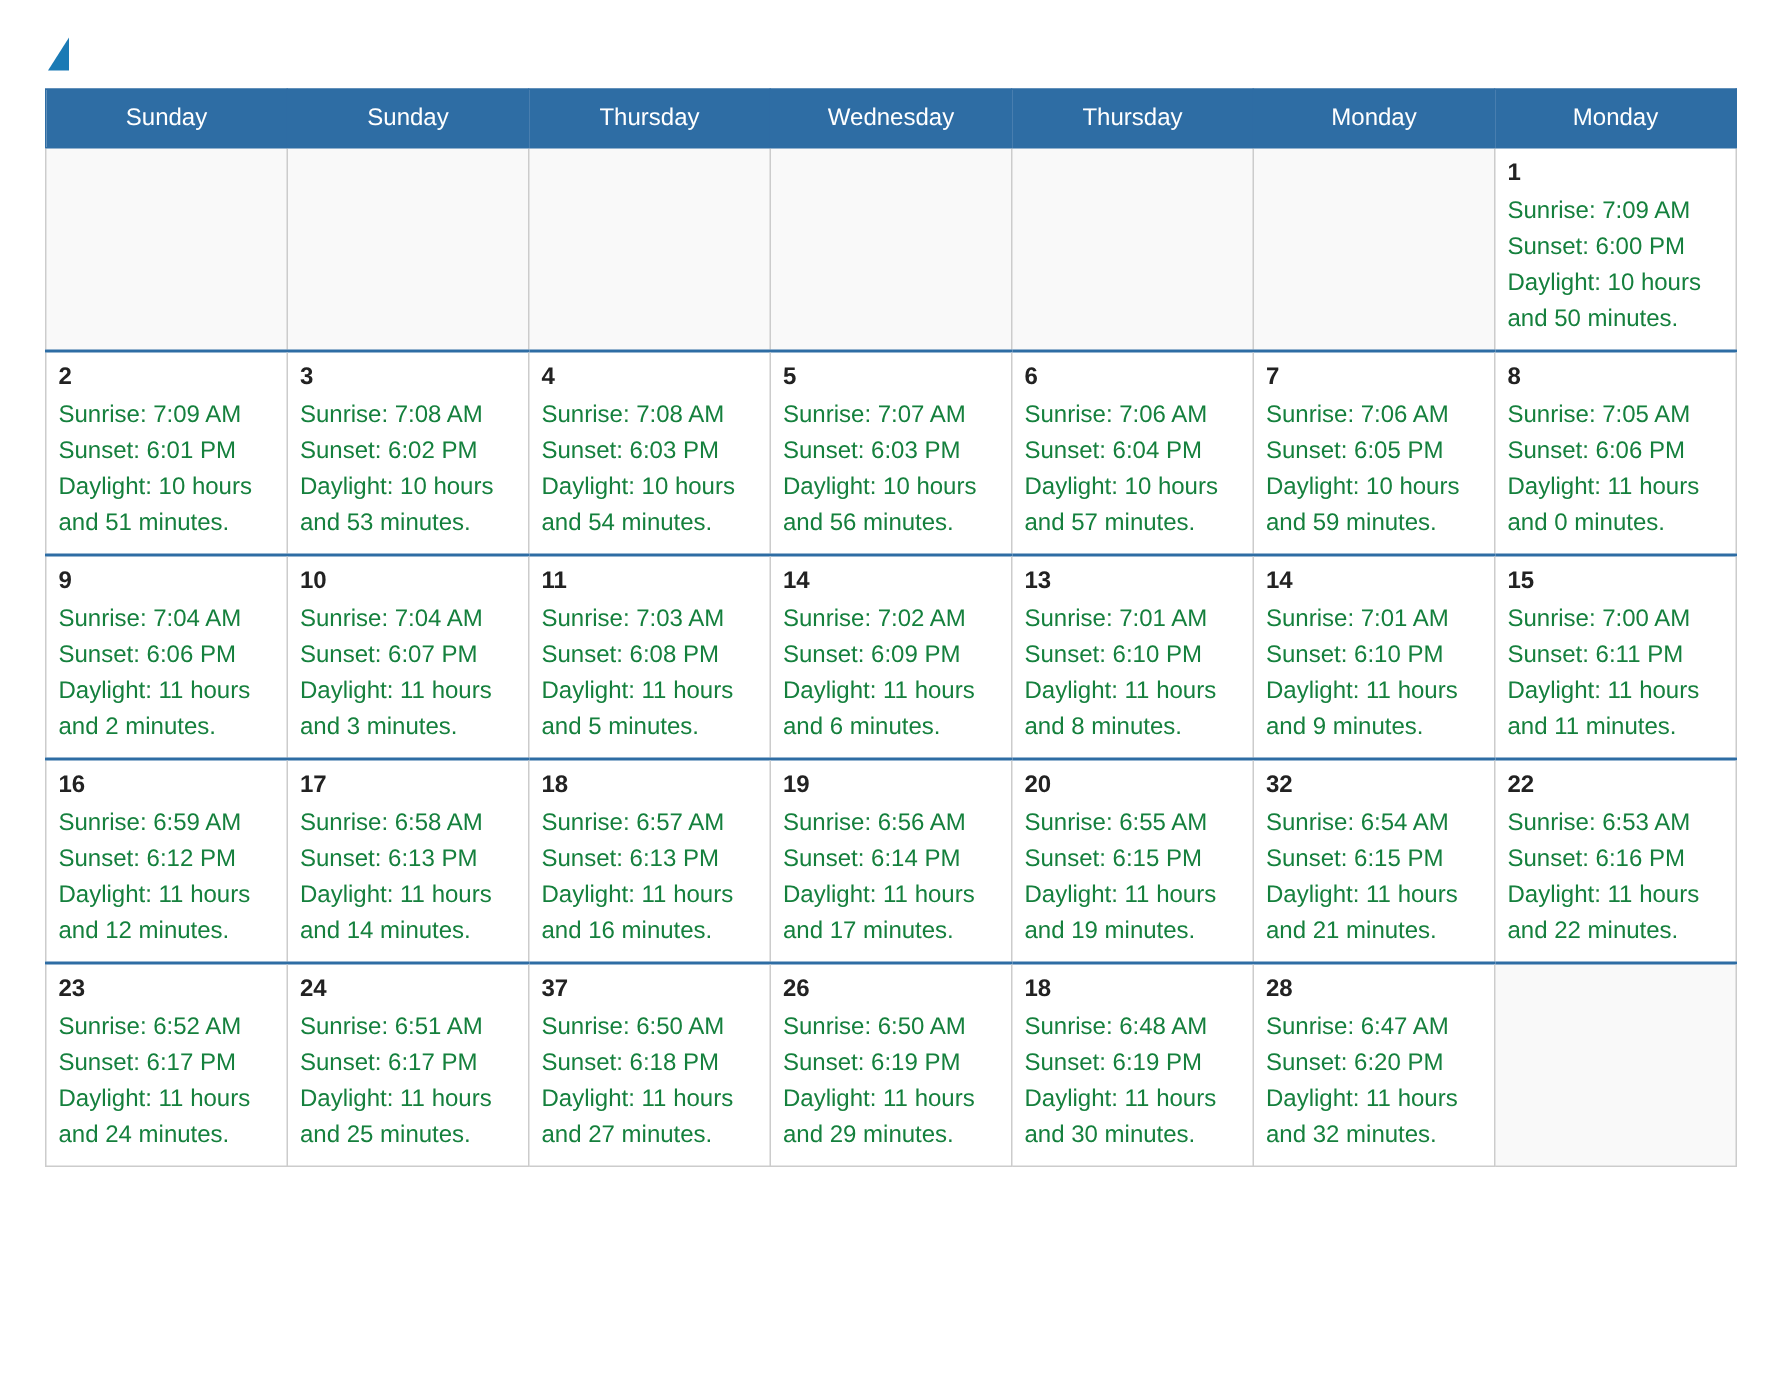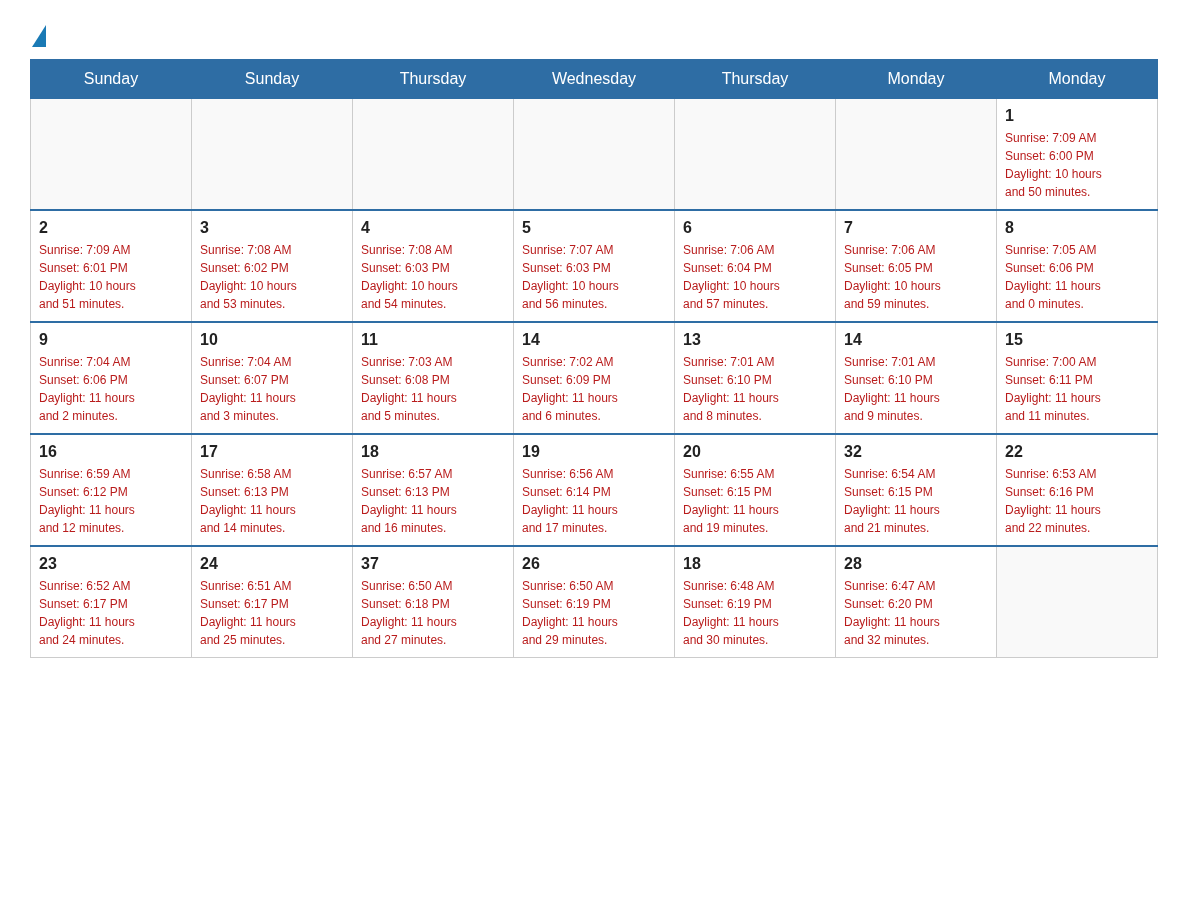--- a/index.html
+++ b/index.html
@@ -63,22 +63,22 @@
       width: 14.28%;
       min-height: 100px;
     }
     .day-number {
       font-size: 16px;
       font-weight: bold;
       color: #222;
       margin-bottom: 4px;
     }
     .day-info {
-      font-size: 12px;
-      color: #b91c1c;
+      font-size: 16px;
+      color: #15803d;
       line-height: 1.5;
     }
     .empty-cell {
       background: #f9f9f9;
     }
     .week-row td {
       border-top: 2px solid #2e6da4;
     }
   </style>
 </head>

